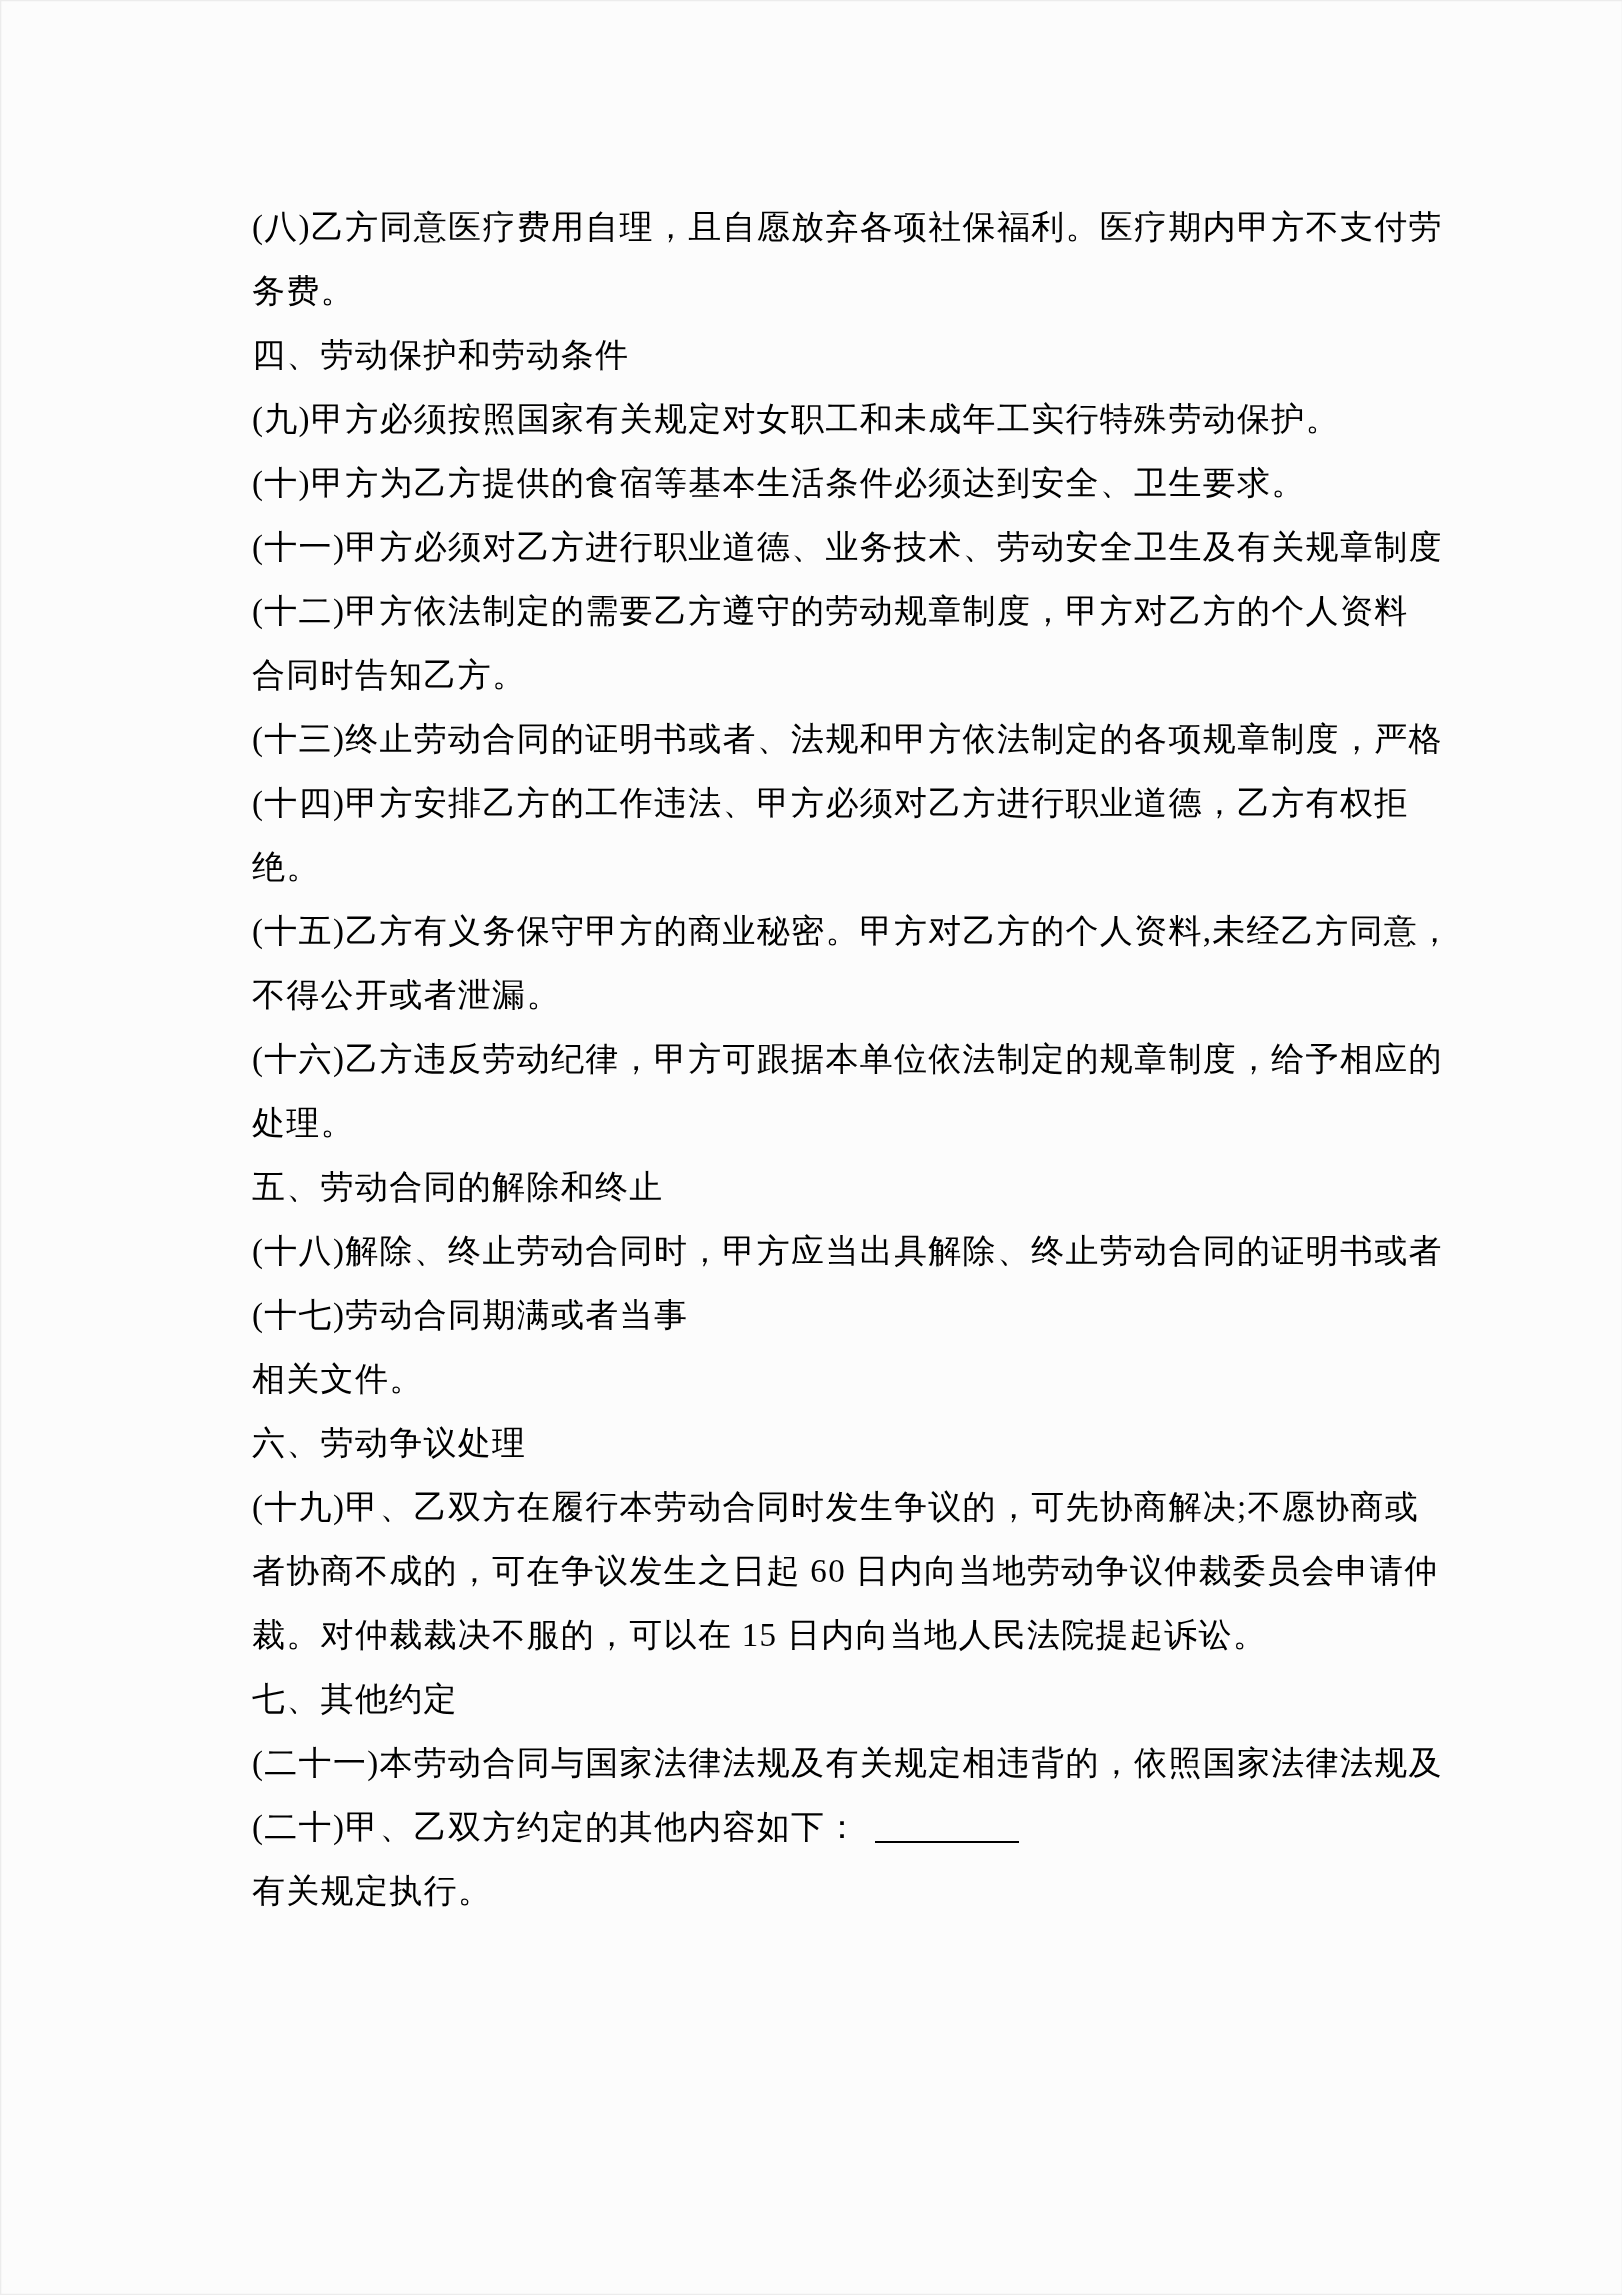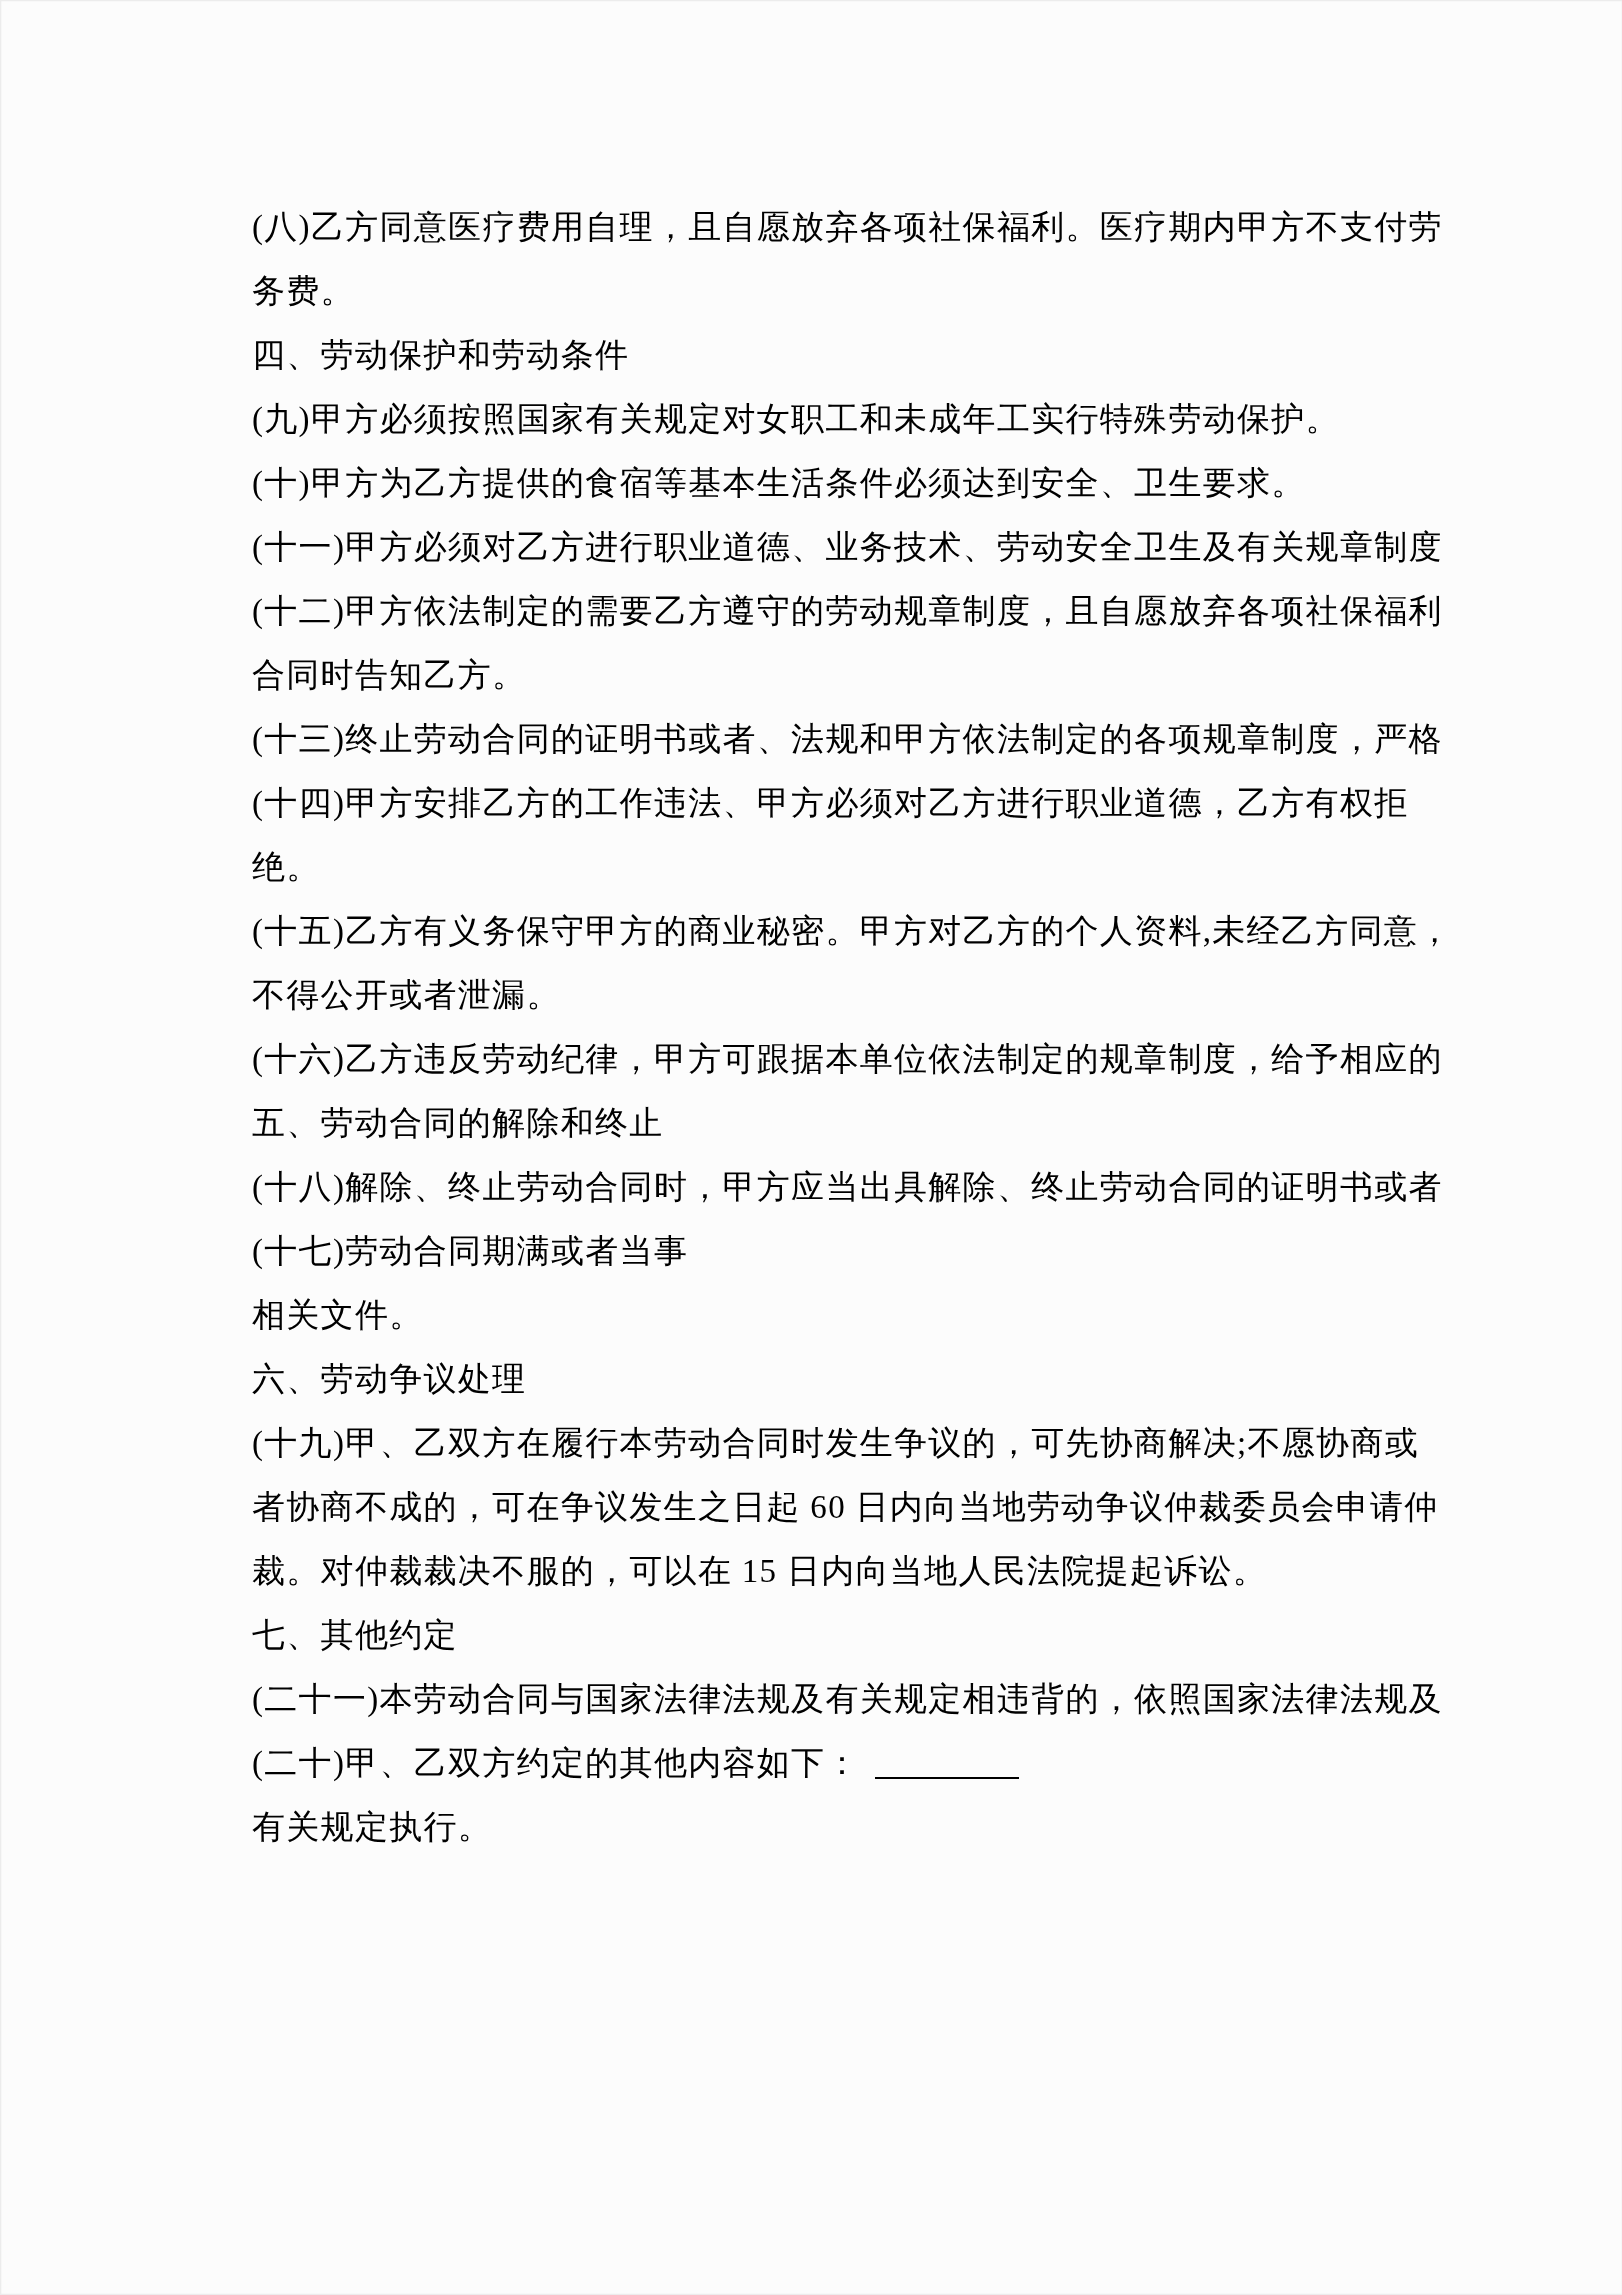--- a/index.html
+++ b/index.html
@@ -44,28 +44,29 @@
 <body>
 
 <div class="page">
   <div class="doc">
       <div class="line"><span>(八)乙方同意医疗费用自理，且自愿放弃各项社保福利。医疗期内甲方不支付劳</span></div>
       <div class="line"><span>务费。</span></div>
       <div class="line"><span>四、劳动保护和劳动条件</span></div>
       <div class="line"><span>(九)甲方必须按照国家有关规定对女职工和未成年工实行特殊劳动保护。</span></div>
       <div class="line"><span>(十)甲方为乙方提供的食宿等基本生活条件必须达到安全、卫生要求。</span></div>
       <div class="line"><span>(十一)甲方必须对乙方进行职业道德、业务技术、劳动安全卫生及有关规章制度</span></div>
-      <div class="line"><span>(十二)甲方依法制定的需要乙方遵守的劳动规章制度，且自愿放弃各项社保福利</span></div>
+      <div class="line"><span>(十二)甲方依法制定的需要乙方遵守的劳动规章制度，甲方对乙方的个人资料</span></div>
       <div class="line"><span>合同时告知乙方。</span></div>
       <div class="line"><span>(十三)终止劳动合同的证明书或者、法规和甲方依法制定的各项规章制度，严格</span></div>
       <div class="line"><span>(十四)甲方安排乙方的工作违法、甲方必须对乙方进行职业道德，乙方有权拒</span></div>
       <div class="line"><span>绝。</span></div>
       <div class="line"><span>(十五)乙方有义务保守甲方的商业秘密。甲方对乙方的个人资料,未经乙方同意，</span></div>
       <div class="line"><span>不得公开或者泄漏。</span></div>
       <div class="line"><span>(十六)乙方违反劳动纪律，甲方可跟据本单位依法制定的规章制度，给予相应的</span></div>
+      <div class="line"><span>处理。</span></div>
       <div class="line"><span>五、劳动合同的解除和终止</span></div>
       <div class="line"><span>(十八)解除、终止劳动合同时，甲方应当出具解除、终止劳动合同的证明书或者</span></div>
       <div class="line"><span>(十七)劳动合同期满或者当事</span></div>
       <div class="line"><span>相关文件。</span></div>
       <div class="line"><span>六、劳动争议处理</span></div>
       <div class="line"><span>(十九)甲、乙双方在履行本劳动合同时发生争议的，可先协商解决;不愿协商或</span></div>
       <div class="line"><span>者协商不成的，可在争议发生之日起 60 日内向当地劳动争议仲裁委员会申请仲</span></div>
       <div class="line"><span>裁。对仲裁裁决不服的，可以在 15 日内向当地人民法院提起诉讼。</span></div>
       <div class="line"><span>七、其他约定</span></div>
       <div class="line"><span>(二十一)本劳动合同与国家法律法规及有关规定相违背的，依照国家法律法规及</span></div>

